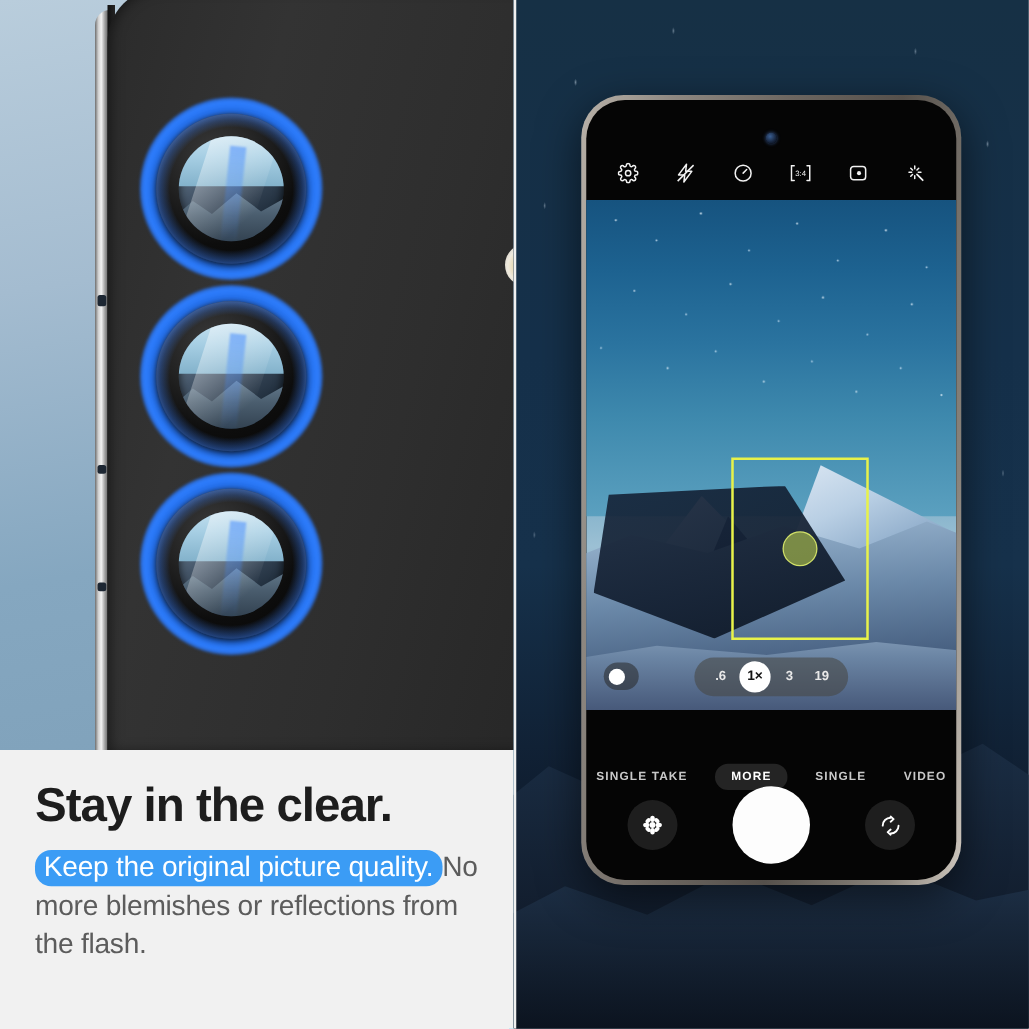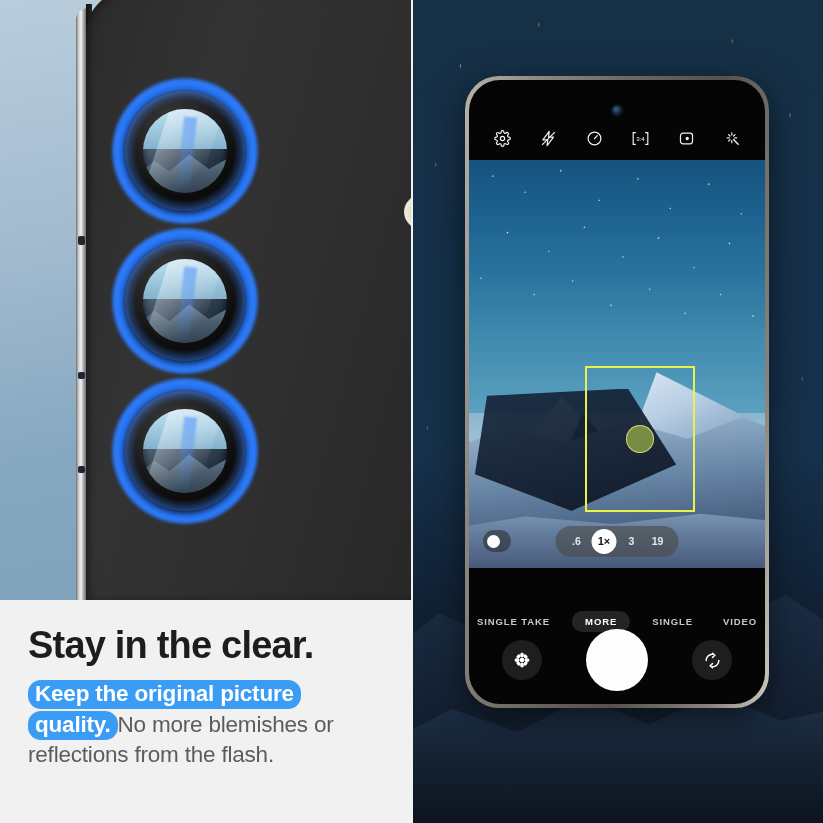--- a/index.html
+++ b/index.html
@@ -163,21 +163,21 @@
     margin: 0;
     letter-spacing: -0.2px;
   }
   .hl {
     background: #3b9cf5;
     color: #ffffff;
     border-radius: 13px;
     padding: 1px 7px 3px 7px;
     box-decoration-break: clone;
     -webkit-box-decoration-break: clone;
-    font-weight: 700;
+    font-weight: 400;
   }
 
   
   .right-panel {
     position: relative;
     width: 412px; height: 823px;
     overflow: hidden;
     background: #14293d;
   }
   .night-bg {

